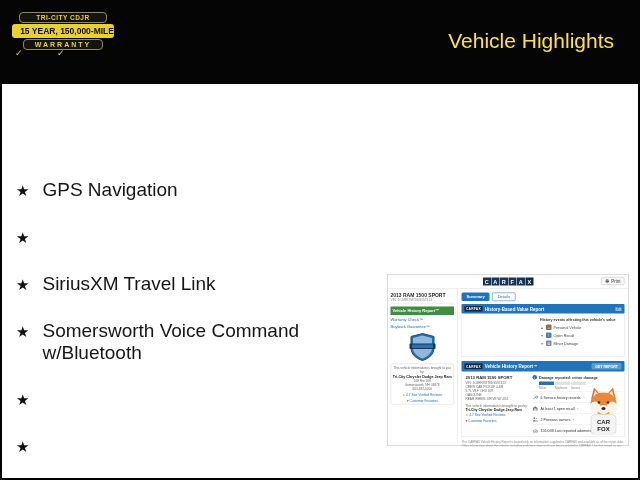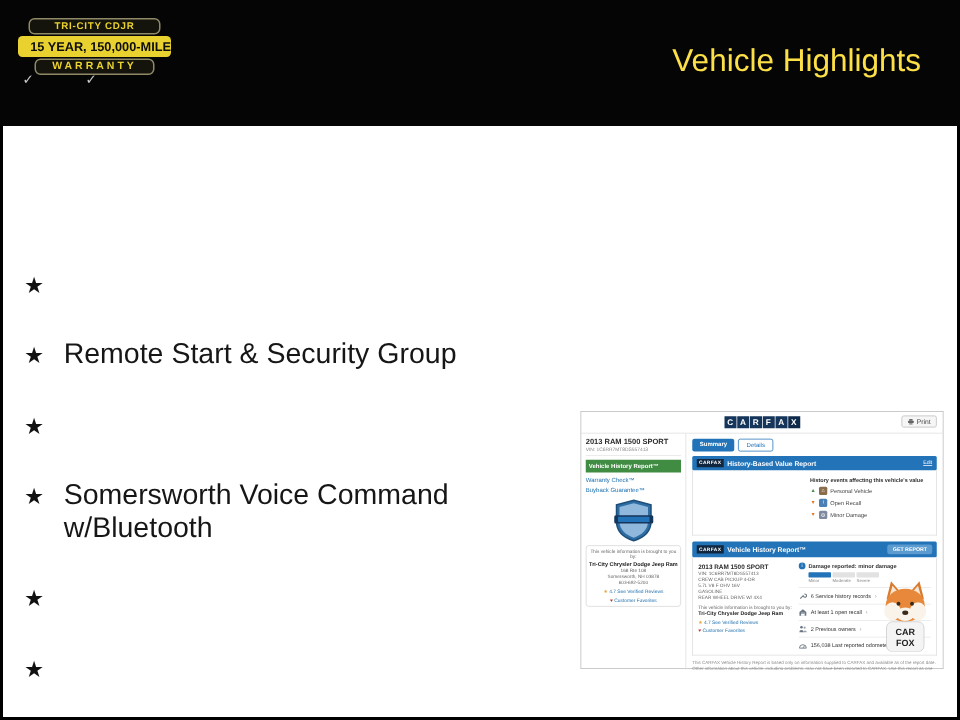--- a/index.html
+++ b/index.html
@@ -92,27 +92,28 @@
   </div>
   <span class="hdr-check c1">✓</span>
   <span class="hdr-check c2">✓</span>
   <div class="page-title">Vehicle Highlights</div>
 </div>
 
 <div class="slide-body">
   <ul class="features">
     <li>
         <span class="star">★</span>
-      </li>
-    <li>
-        <span class="star">★</span>
-        <span>Remote Start &amp; Security Group</span>
-      </li>
-    <li>
-        <span class="star">★</span>
+        <span>GPS Navigation</span>
+      </li>
+    <li>
+        <span class="star">★</span>
+      </li>
+    <li>
+        <span class="star">★</span>
+        <span>SiriusXM Travel Link</span>
       </li>
     <li>
         <span class="star">★</span>
         <span>Somersworth Voice Command w/Bluetooth</span>
       </li>
     <li>
         <span class="star">★</span>
       </li>
     <li>
         <span class="star">★</span>

